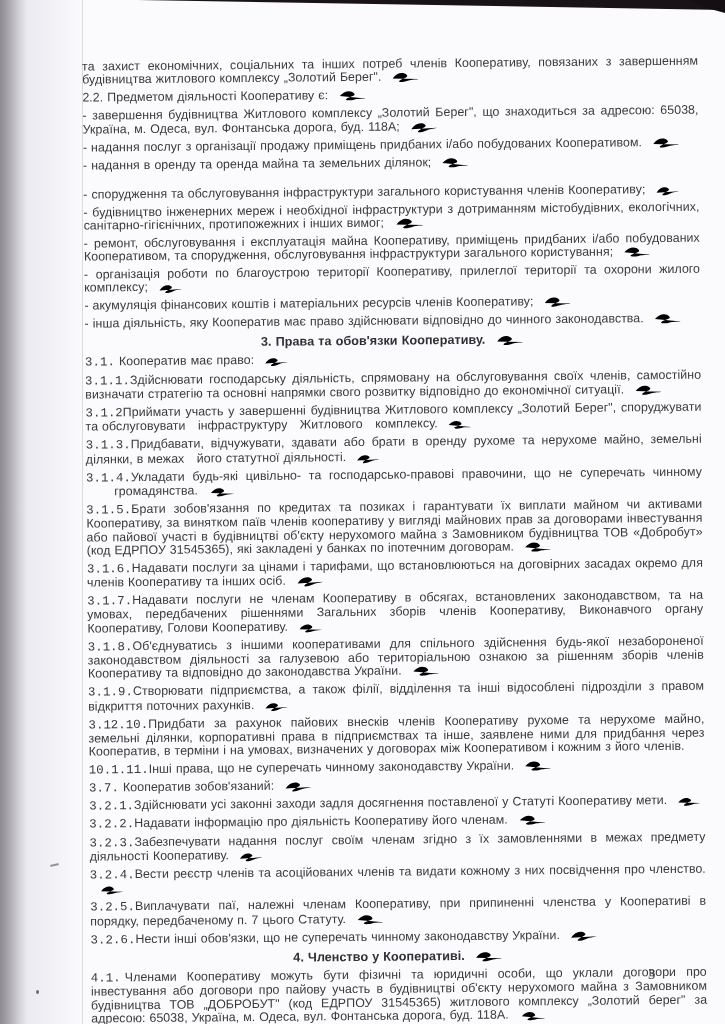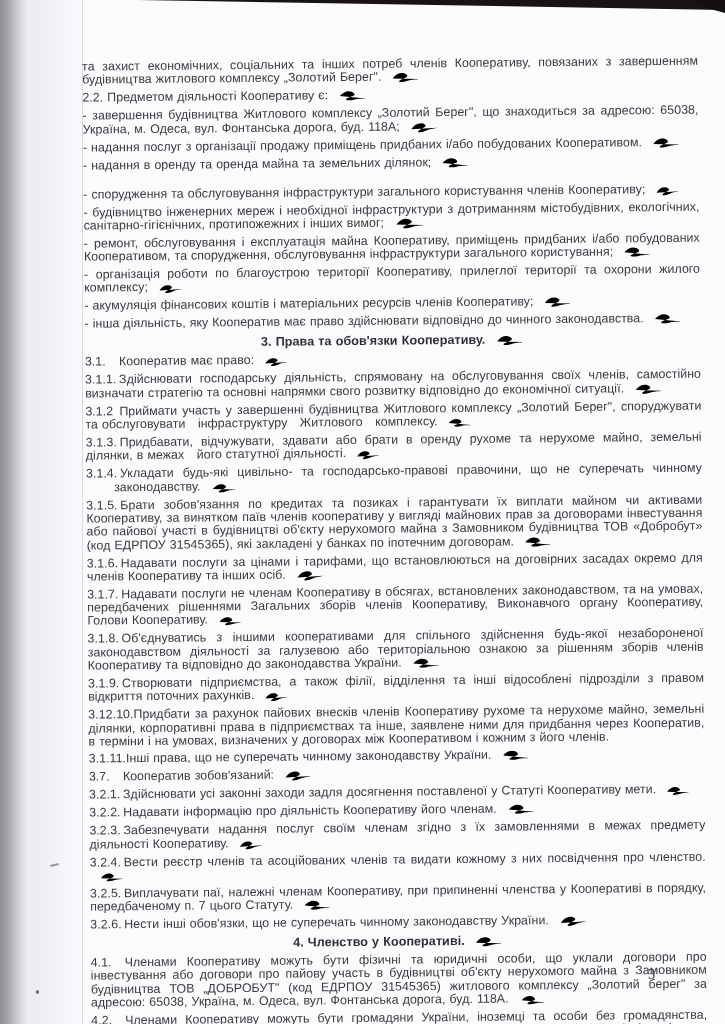--- a/index.html
+++ b/index.html
@@ -42,21 +42,21 @@
   
   .content{
     position:absolute;left:82px;top:60px;width:616px;
     transform:rotate(-0.55deg);transform-origin:60px 0;
     color:#3a393e;font-size:12.4px;line-height:13.3px;
     text-align:justify;letter-spacing:.05px;
     word-spacing:.5px;
   }
   .content p{margin:0 0 4px 0;}
   .gap-top{margin-top:15px !important;}
-  .num{display:inline-block;min-width:34px;white-space:nowrap;}
+  .num{display:inline-block;min-width:34px;white-space:nowrap;font-family:Liberation Mono, monospace;}
   .sec-head{
     font-weight:bold;text-align:center;font-size:12.6px;color:#312f35;
     margin:5px 0 4px 0;line-height:14px;
   }
   .force-just{text-align-last:justify;}
   .cont-line{display:block;padding-left:28px;text-align:left;text-align-last:auto;}
 
   
   .mark{display:inline-block;margin-left:9px;vertical-align:-4px;}
   .mark svg{display:block;}
@@ -130,40 +130,40 @@
         </svg></span></p>
   <p><span class="num">3.1.1.</span><span>Здійснювати господарську діяльність, спрямовану на обслуговування своїх членів, самостійно визначати стратегію та основні напрямки свого розвитку відповідно до економічної ситуації.</span><span class="mark"><svg width="30" height="14" viewBox="0 0 36 16">
           <use href="#squig"></use>
         </svg></span></p>
   <p><span class="num">3.1.2</span><span>Приймати участь у завершенні будівництва Житлового комплексу „Золотий Берег", споруджувати та обслуговувати інфраструктуру Житлового комплексу.</span><span class="mark tilt1"><svg width="26" height="12" viewBox="0 0 36 16">
           <use href="#squig"></use>
         </svg></span></p>
   <p><span class="num">3.1.3.</span><span>Придбавати, відчужувати, здавати або брати в оренду рухоме та нерухоме майно, земельні  ділянки, в межах його статутної діяльності.</span><span class="mark tilt2"><svg width="26" height="12" viewBox="0 0 36 16">
           <use href="#squig"></use>
         </svg></span></p>
-  <p class="force-just"><span class="num">3.1.4.</span><span>Укладати будь-які цивільно- та господарсько-правові правочини, що не суперечать чинному</span><span class="cont-line"><span>законодавству.</span><span class="mark"><svg width="30" height="12" viewBox="0 0 36 16">
+  <p class="force-just"><span class="num">3.1.4.</span><span>Укладати будь-які цивільно- та господарсько-правові правочини, що не суперечать чинному</span><span class="cont-line"><span>громадянства.</span><span class="mark"><svg width="30" height="12" viewBox="0 0 36 16">
             <use href="#squig"></use>
           </svg></span></span></p>
   <p><span class="num">3.1.5.</span><span>Брати зобов'язання по кредитах та позиках і гарантувати їх виплати майном чи активами Кооперативу, за винятком паїв членів кооперативу у вигляді майнових прав за договорами інвестування або пайової участі в будівництві об'єкту нерухомого майна з Замовником будівництва ТОВ «Добробут» (код ЕДРПОУ 31545365), які закладені у банках по іпотечним договорам.</span><span class="mark tilt1"><svg width="30" height="14" viewBox="0 0 36 16">
           <use href="#squig"></use>
         </svg></span></p>
   <p><span class="num">3.1.6.</span><span>Надавати послуги за цінами і тарифами, що встановлюються на договірних засадах окремо для членів Кооперативу та інших осіб.</span><span class="mark tilt2"><svg width="30" height="14" viewBox="0 0 36 16">
           <use href="#squig"></use>
         </svg></span></p>
   <p><span class="num">3.1.7.</span><span>Надавати послуги не членам Кооперативу в обсягах, встановлених законодавством, та на умовах, передбачених рішеннями Загальних зборів членів Кооперативу, Виконавчого органу Кооперативу, Голови Кооперативу.</span><span class="mark"><svg width="26" height="12" viewBox="0 0 36 16">
           <use href="#squig"></use>
         </svg></span></p>
   <p><span class="num">3.1.8.</span><span>Об'єднуватись з іншими кооперативами для спільного здійснення будь-якої незабороненої законодавством діяльності за галузевою або територіальною ознакою за рішенням зборів членів Кооперативу та відповідно до законодавства України.</span><span class="mark tilt1"><svg width="30" height="14" viewBox="0 0 36 16">
           <use href="#squig"></use>
         </svg></span></p>
   <p><span class="num">3.1.9.</span><span>Створювати підприємства, а також філії, відділення та інші відособлені підрозділи з правом відкриття поточних рахунків.</span><span class="mark tilt2"><svg width="26" height="12" viewBox="0 0 36 16">
           <use href="#squig"></use>
         </svg></span></p>
   <p><span class="num">3.12.10.</span><span>Придбати за рахунок пайових внесків членів Кооперативу рухоме та нерухоме майно, земельні ділянки, корпоративні права в підприємствах та інше, заявлене ними для придбання через Кооператив, в терміни і на умовах, визначених у договорах між Кооперативом і кожним з його членів.</span></p>
-  <p><span class="num">3.1.11.</span><span>Інші права, що не суперечать чинному законодавству України.</span><span class="mark tilt1"><svg width="30" height="14" viewBox="0 0 36 16">
+  <p><span class="num">10.1.11.</span><span>Інші права, що не суперечать чинному законодавству України.</span><span class="mark tilt1"><svg width="30" height="14" viewBox="0 0 36 16">
           <use href="#squig"></use>
         </svg></span></p>
   <p><span class="num">3.7.</span><span>Кооператив зобов'язаний:</span><span class="mark tilt2"><svg width="30" height="14" viewBox="0 0 36 16">
           <use href="#squig"></use>
         </svg></span></p>
   <p><span class="num">3.2.1.</span><span>Здійснювати усі законні заходи задля досягнення поставленої у Статуті Кооперативу мети.</span><span class="mark"><svg width="26" height="12" viewBox="0 0 36 16">
           <use href="#squig"></use>
         </svg></span></p>
   <p><span class="num">3.2.2.</span><span>Надавати інформацію про діяльність Кооперативу його членам.</span><span class="mark tilt1"><svg width="30" height="14" viewBox="0 0 36 16">
           <use href="#squig"></use>

